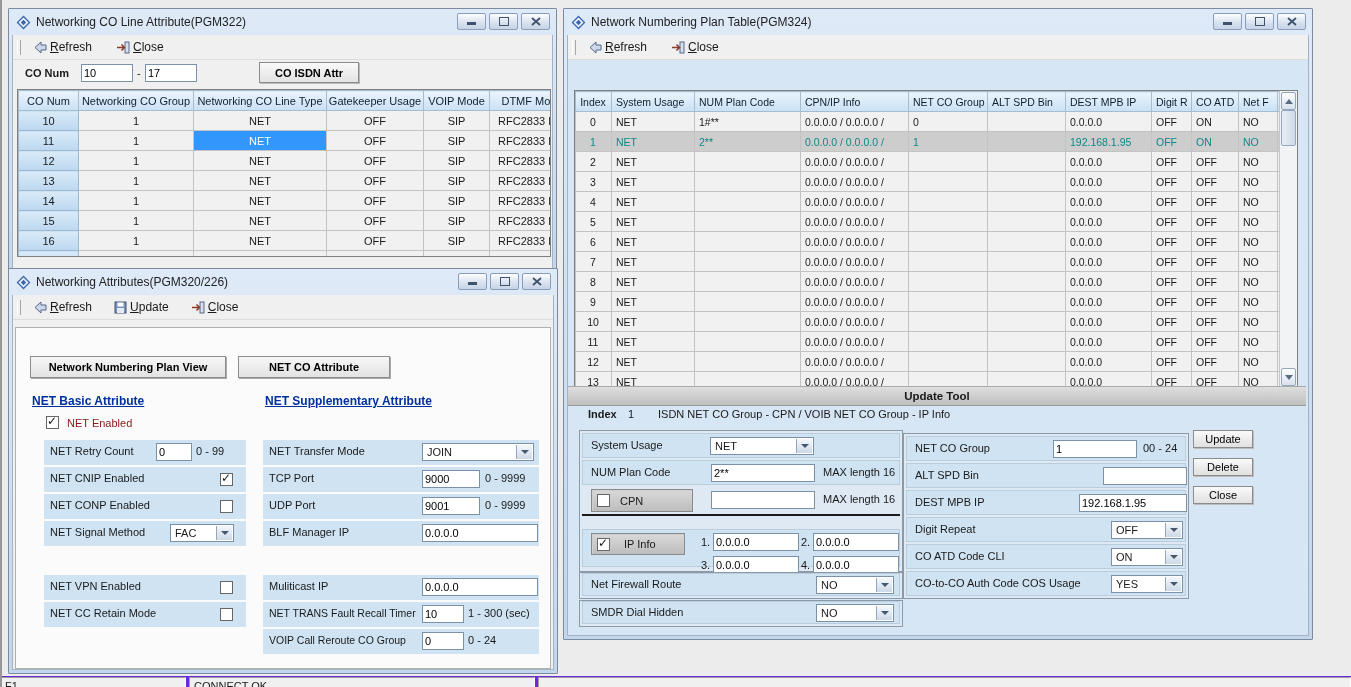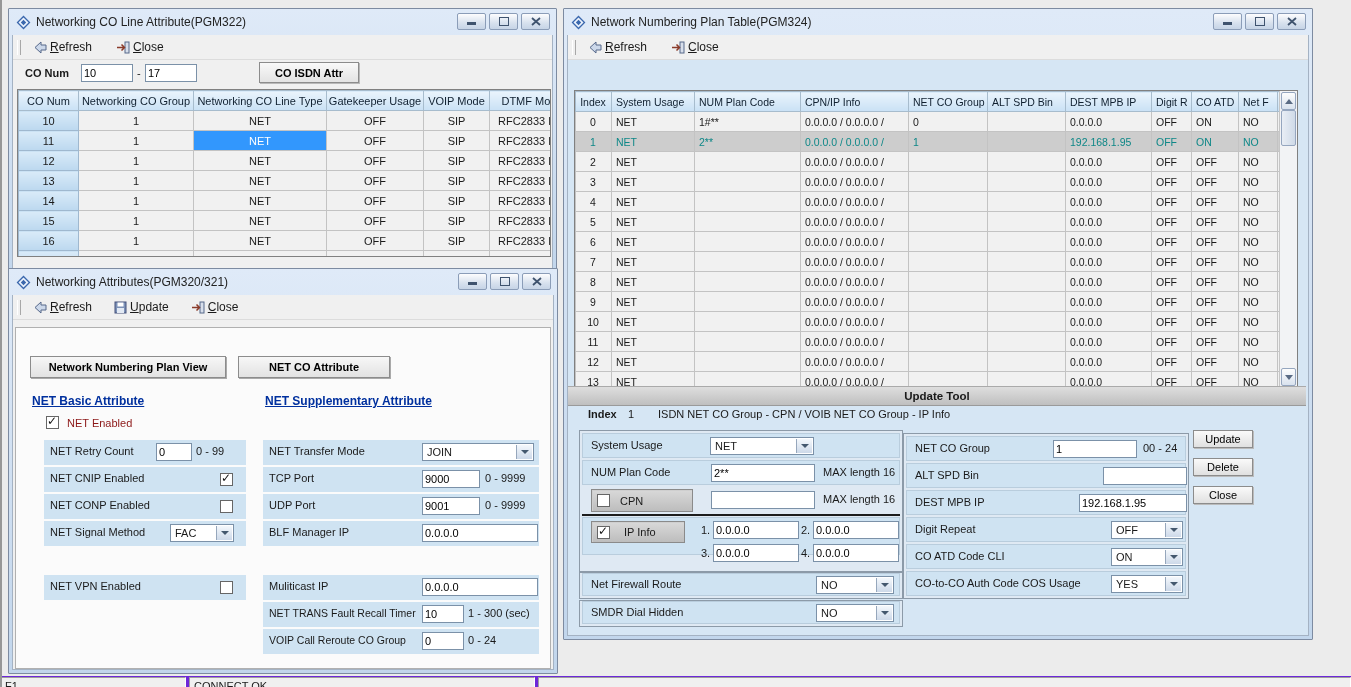--- a/index.html
+++ b/index.html
@@ -518,21 +518,21 @@
     </div>
     <div class="urow" style="top:56px;background:#dfe9f3;border-color:#dfe9f3">
       <span class="toggle" style="left:8px;top:1px;width:100px;height:21px">
         <span class="cb"></span>
         <span style="margin-left:4px">CPN</span>
       </span>
       <input class="tin" style="left: 128px; top: 3px; width: 98px;">
       <span class="hint" style="left:240px">MAX length 16</span>
     </div>
     <div class="darksep" style="top:83px"></div>
-    <div class="urow" style="top:86px;height:38px">
+    <div class="urow" style="top:98px;height:38px">
       <span class="toggle" style="left:8px;top:3px;width:92px;height:20px">
         <span class="cb checked"></span>
         <span style="margin-left:8px">IP Info</span>
       </span>
       <span style="position:absolute;left:118px;top:6px">1.</span>
       <input class="tin" style="left: 130px; top: 3px; width: 80px;" value="0.0.0.0">
       <span style="position:absolute;left:218px;top:6px">2.</span>
       <input class="tin" style="left: 230px; top: 3px; width: 80px;" value="0.0.0.0">
       <span style="position:absolute;left:118px;top:29px">3.</span>
       <input class="tin" style="left: 130px; top: 26px; width: 80px;" value="0.0.0.0">
@@ -591,21 +591,21 @@
   <div class="winfill"></div>
   <div class="titlebar">
     <span class="win-icon">
       <svg width="15" height="15" viewBox="0 0 16 16">
           <g transform="rotate(45 8 8)">
             <rect x="3.5" y="3.5" width="9" height="9" fill="#eaf1fb" stroke="#3a67ad" stroke-width="1.4"></rect>
             <rect x="6" y="6" width="4" height="4" fill="#3a67ad"></rect>
           </g>
         </svg>
     </span>
-    <span class="title">Networking Attributes(PGM320/321)</span>
+    <span class="title">Networking Attributes(PGM320/226)</span>
     <span class="capbtns">
       <span class="capbtn">
           <span class="g-min"></span>
         </span>
       <span class="capbtn">
           <span class="g-max"></span>
         </span>
       <span class="capbtn">
           <svg width="10" height="9" viewBox="0 0 10 9">
             <path d="M1 1 L9 8 M9 1 L1 8" stroke="#3f536e" stroke-width="1.8"></path>
@@ -664,20 +664,24 @@
       <span class="cb" style="position:absolute;left:176px;top:6px"></span>
     </div>
     <div class="frow" style="left:28px;top:193px;width:202px">
       <span class="flbl">NET Signal Method</span>
       <span class="sel" style="left:126px;top:3px;width:64px"><span>FAC</span><span class="dd"></span></span>
     </div>
     <div class="frow" style="left:28px;top:247px;width:202px">
       <span class="flbl">NET VPN Enabled</span>
       <span class="cb" style="position:absolute;left:176px;top:6px"></span>
     </div>
+    <div class="frow" style="left:28px;top:274px;width:202px">
+      <span class="flbl">NET CC Retain Mode</span>
+      <span class="cb" style="position:absolute;left:176px;top:6px"></span>
+    </div>
 
     <div class="frow" style="left:247px;top:112px;width:276px">
       <span class="flbl">NET Transfer Mode</span>
       <span class="sel" style="left:159px;top:3px;width:112px"><span>JOIN</span><span class="dd"></span></span>
     </div>
     <div class="frow" style="left:247px;top:139px;width:276px">
       <span class="flbl">TCP Port</span>
       <input class="tin" style="left: 159px; top: 3px; width: 52px;" value="9000">
       <span class="hint" style="left:222px">0 - 9999</span>
     </div>

